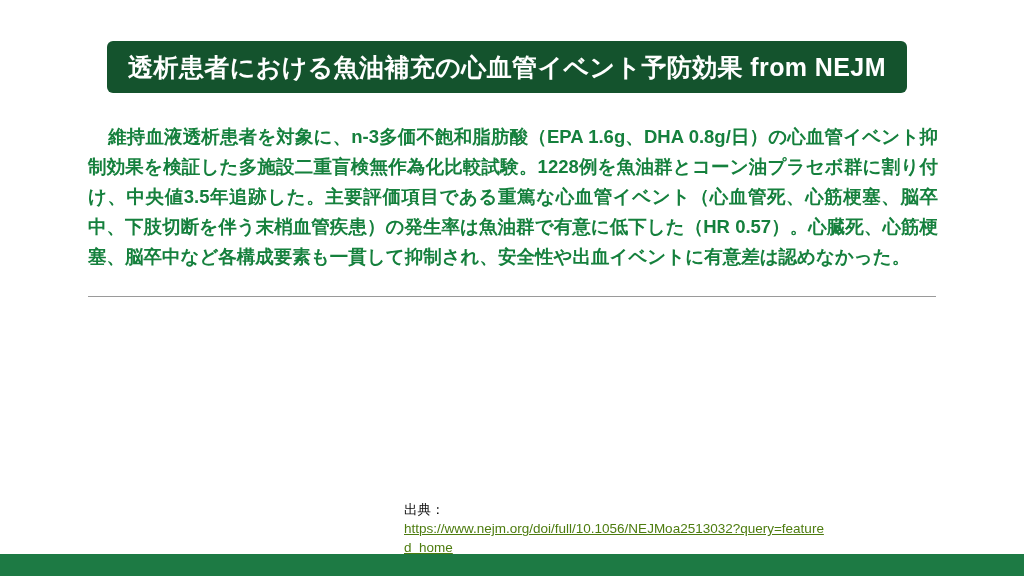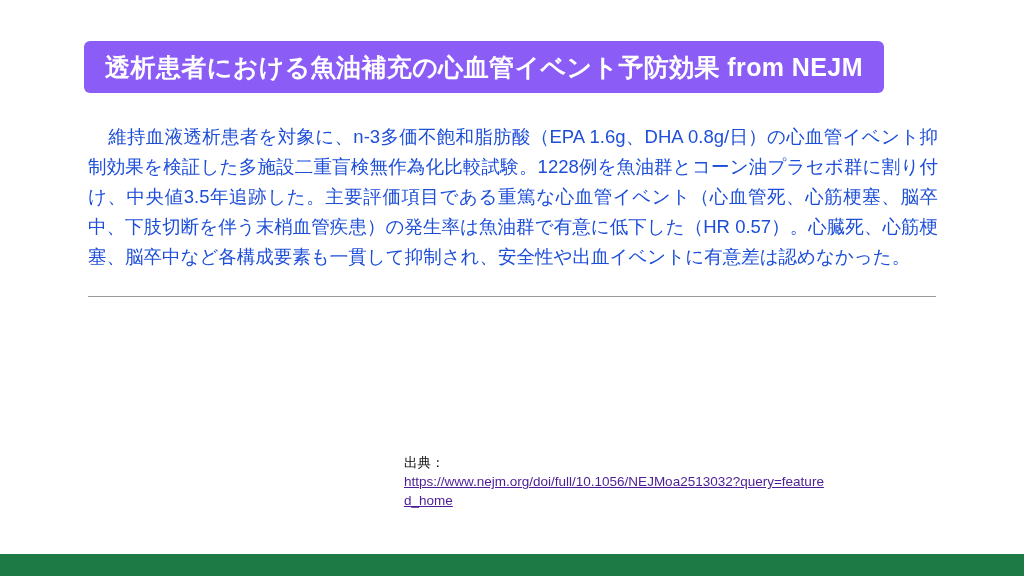--- a/index.html
+++ b/index.html
@@ -16,25 +16,25 @@
   }
   .slide {
     position: relative;
     width: 1024px;
     height: 576px;
     background: #ffffff;
     box-sizing: border-box;
   }
   .title-bar {
     position: absolute;
-    left: 84px;
+    left: 107px;
     top: 41px;
     width: 800px;
     height: 52px;
-    background: #8b5cf6;
+    background: #14532d;
     border-radius: 6px;
     display: flex;
     align-items: center;
     justify-content: center;
     box-sizing: border-box;
     text-align: center;
   }
   .title-text {
     color: #ffffff;
     font-size: 25px;
@@ -44,24 +44,25 @@
   }
   .body-block {
     position: absolute;
     left: 88px;
     top: 122px;
     width: 850px;
   }
   .para {
     font-size: 18.5px;
     line-height: 1.62;
-    color: #1d4ed8;
+    color: #15803d;
     text-align: justify;
     text-justify: inter-character;
     margin: 0;
+    font-weight: bold;
   }
   .para.indent::before {
     content: "";
     display: inline-block;
     width: 20px;
   }
   .divider {
     position: absolute;
     left: 88px;
     top: 296px;
@@ -71,32 +72,32 @@
   }
   .body-block-2 {
     position: absolute;
     left: 88px;
     top: 312px;
     width: 852px;
   }
   .source-block {
     position: absolute;
     left: 404px;
-    top: 453px;
+    top: 500px;
     width: 420px;
     font-size: 13.5px;
     line-height: 1.42;
     color: #0d0d0d;
   }
   .source-label {
     display: block;
   }
   .source-link {
     display: block;
-    color: #4c1d95;
+    color: #4d7c0f;
     text-decoration: underline;
     word-break: break-all;
     cursor: pointer;
   }
   .footer-bar {
     position: absolute;
     left: 0;
     bottom: 0;
     width: 1024px;
     height: 22px;

